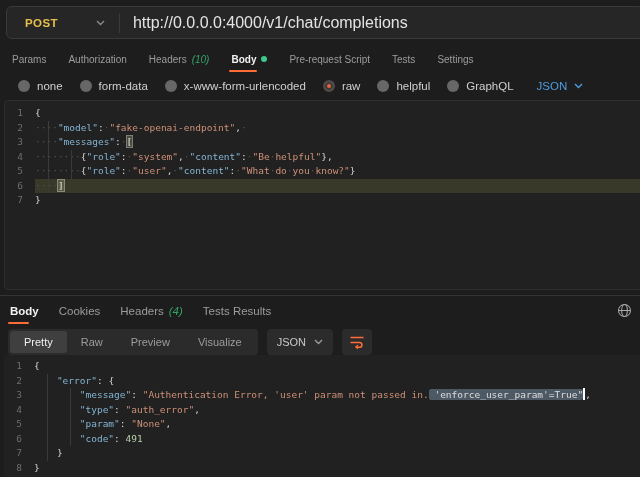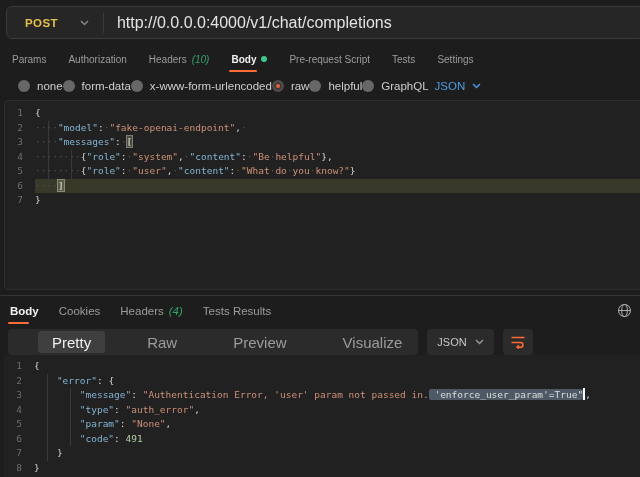--- a/index.html
+++ b/index.html
@@ -10,37 +10,37 @@
     color:#c9c9c9;
     position:relative;
   }
   
   .url-bar {
     position:absolute; top:6px; left:6px; right:-4px; height:33px;
     background:#262626; border:1px solid #3a3a3a; border-radius:6px;
     display:flex; align-items:center;
   }
   .method { color:#e7c04b; font-size:11.5px; font-weight:bold; letter-spacing:.4px;
-    padding:0 14px 0 18px; cursor:pointer; display:flex; align-items:center; gap:22px; }
+    padding:0 14px 0 18px; cursor:pointer; display:flex; align-items:center; gap:38px; }
   .chev { width:9px; height:6px; display:inline-block; }
   .vdiv { width:1px; height:20px; background:#3a3a3a; }
   .url-text { font-size:16px; color:#e3e3e3; padding-left:13px; white-space:nowrap; }
 
   
   .req-tabs { position:absolute; top:48px; left:12px; height:22px;
     display:flex; align-items:center; gap:22px; font-size:10px; color:#9c9c9c; }
   .tab { cursor:pointer; position:relative; display:flex; align-items:center; gap:5px; white-space:nowrap; }
   .tab .count { color:#35a168;font-style:italic; }
   .tab.active { color:#f2f2f2; font-weight:bold; }
   .tab.active .underline { position:absolute; left:-2px; right:10px; bottom:-7px; height:2px; background:#ff6c37; border-radius:1px; }
   .dot { width:6px; height:6px; border-radius:50%; background:#3ec88b; display:inline-block; }
 
   
   .radio-row { position:absolute; top:76px; left:18px; height:20px;
-    display:flex; align-items:center; font-size:11.5px; color:#cfcfcf; }
+    display:flex; align-items:center; gap:17px; font-size:11.5px; color:#cfcfcf; }
   .radio-opt { display:flex; align-items:center; gap:7px; cursor:pointer; white-space:nowrap; }
   .radio { width:12px; height:12px; border-radius:50%; background:#676767; display:inline-block; }
   .radio.sel { background:#e9623c; box-shadow:0 0 0 2px #3a3a3a inset; border:2px solid #4b4b4b; }
   .fmt-select { display:flex; align-items:center; gap:7px; color:#4b9ce2; font-size:11.5px; cursor:pointer; margin-left:6px; }
 
   
   .editor {
     position:absolute; background:#212121;
     font-family:"DejaVu Sans Mono", monospace; font-size:9.5px; line-height:14.5px;
   }
@@ -69,22 +69,22 @@
 
   
   .resp-tabs { position:absolute; top:301px; left:10px; height:20px;
     display:flex; align-items:center; gap:20px; font-size:11.5px; color:#9c9c9c; }
   .resp-right { position:absolute; top:303px; right:8px; display:flex; align-items:center; gap:8px; }
   .globe { width:15px; height:15px; }
 
   
   .resp-toolbar { position:absolute; top:329px; left:8px; height:26px; display:flex; align-items:center; gap:9px; }
   .segmented { display:flex; align-items:center; background:#2b2b2b; border-radius:4px; padding:2px; height:26px; }
-  .segment { font-size:15px; color:#9c9c9c; padding:0 14px; height:22px; display:flex; align-items:center;
-    border-radius:3px; cursor:pointer; white-space:nowrap;margin-left:28px; }
+  .segment { font-size:11px; color:#9c9c9c; padding:0 14px; height:22px; display:flex; align-items:center;
+    border-radius:3px; cursor:pointer; white-space:nowrap; }
   .segment.active { background:#3f3f3f; color:#f0f0f0; }
   .tool-btn { background:#2b2b2b; border-radius:4px; height:26px; display:flex; align-items:center;
     padding:0 10px; gap:8px; font-size:11px; color:#c9c9c9; cursor:pointer; }
   .wrap-btn { width:30px; justify-content:center; padding:0; }
 </style>
 </head>
 <body>
 
 <div class="url-bar">
   <div class="method">

